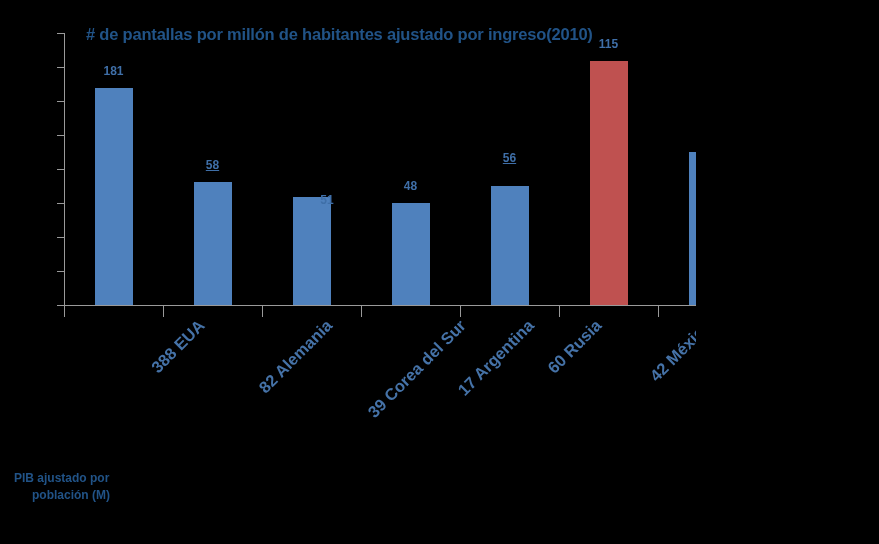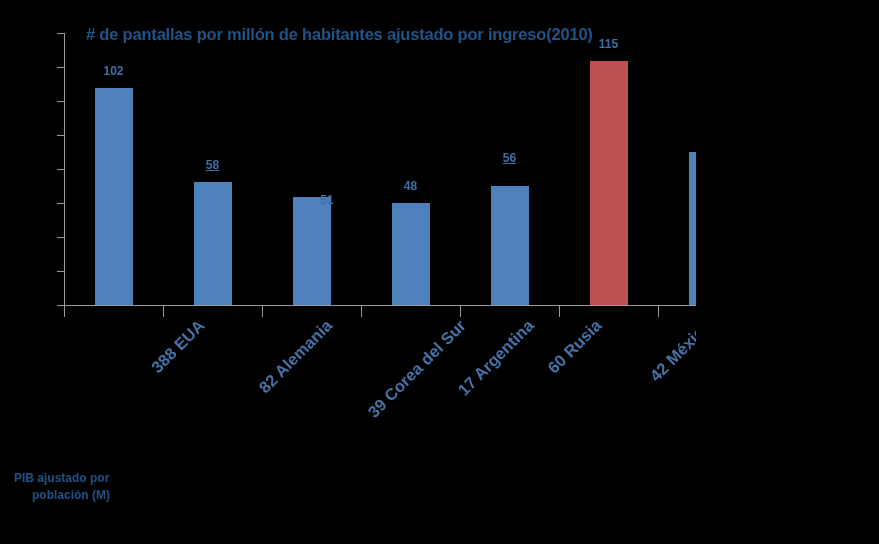--- a/index.html
+++ b/index.html
@@ -152,21 +152,21 @@
         <div class="bar series-blue" style="left: 30.5px; height: 216.75px;"></div>
         <div class="bar series-blue" style="left: 129.5px; height: 123.25px;"></div>
         <div class="bar series-blue" style="left: 228.5px; height: 108.375px;"></div>
         <div class="bar series-blue" style="left: 327.5px; height: 102px;"></div>
         <div class="bar series-blue" style="left: 426.5px; height: 119px;"></div>
         <div class="bar series-red" style="left: 525.5px; height: 244.375px;"></div>
         <div class="bar series-blue" style="left: 624.5px; height: 153px;"></div>
         <div class="bar series-blue" style="left: 723.5px; height: 80.75px;"></div>
       </div>
     <div id="bar-labels">
-        <div class="bar-label" style="left: 9.5px; top: 31.25px;">102</div>
+        <div class="bar-label" style="left: 9.5px; top: 31.25px;">181</div>
         <div class="bar-label" style="left: 108.5px; top: 124.75px; text-decoration: underline;">58</div>
         <div class="bar-label" style="left: 223px; top: 139.625px; margin-top: 20px;">51</div>
         <div class="bar-label" style="left: 306.5px; top: 146px;">48</div>
         <div class="bar-label" style="left: 405.5px; top: 118px; text-decoration: underline;">56</div>
         <div class="bar-label" style="left: 504.5px; top: 3.625px;">115</div>
         <div class="bar-label" style="left: 603.5px; top: 95px;">97</div>
         <div class="bar-label" style="left: 717px; top: 167.25px;">38</div>
       </div>
   </div>
 

